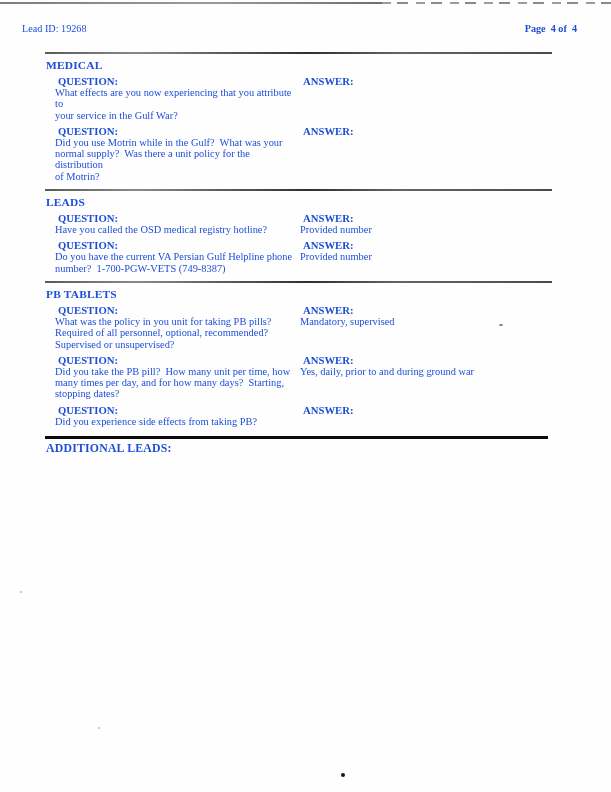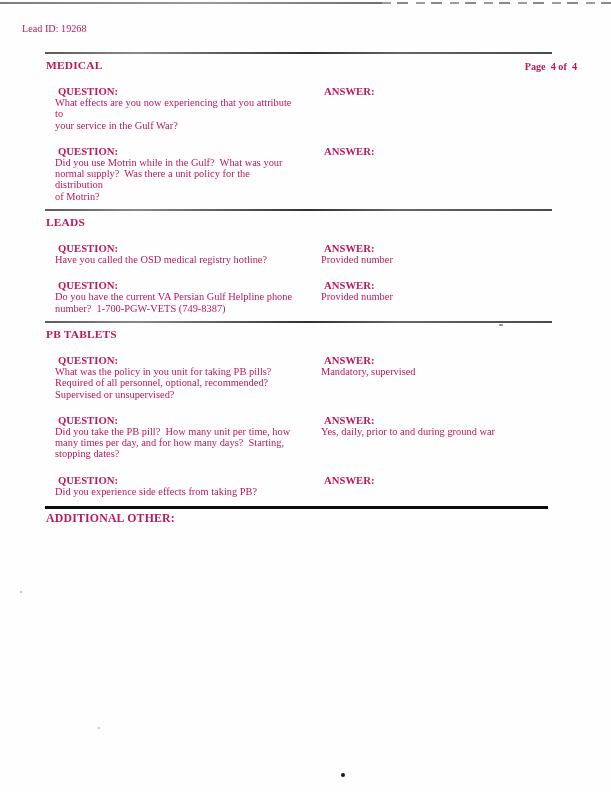--- a/index.html
+++ b/index.html
@@ -2,21 +2,21 @@
 <html><head>
 <meta charset="utf-8">
 <style>
   html, body { margin: 0; padding: 0; background: #e8e8e8; }
   .page {
     position: relative;
     width: 611px;
     height: 792px;
     background: #fefefe;
     font-family: "Liberation Serif", serif;
-    color: #be185d;
+    color: #1d4ed8;
     overflow: hidden;
     margin: 0 auto;
   }
 
   
   .scan-line-top {
     position: absolute; top: 2px; left: 0;
     width: 382px; height: 2px;
     background: linear-gradient(to right, #7d7d7d, #9a9a9a 55%, #6f6f6f);
   }
@@ -26,42 +26,42 @@
     background: repeating-linear-gradient(to right,
       #9c9c9c 0 9px, transparent 9px 15px, #8a8a8a 15px 26px, transparent 26px 34px);
   }
 
   .hdr-left {
     position: absolute; left: 22px; top: 23px;
     font-size: 10.2px; line-height: 12px; white-space: pre;
   }
   .hdr-right {
     position: absolute; right: 34px; top: 23px;
-    font-size: 10.2px; line-height: 12px; font-weight: bold; white-space: pre; margin-top: 38px;
+    font-size: 10.2px; line-height: 12px; font-weight: bold; white-space: pre;
   }
 
   .content { position: absolute; left: 45px; top: 52px; width: 508px; }
 
   .rule {
     height: 2px; width: 507px; margin-top: 7px;
     background: linear-gradient(to right,
       #5a5a5a, #8a8a8a 18%, #555 38%, #303030 52%, #666 70%, #4a4a4a 100%);
   }
   .rule.first { margin-top: 0; }
   .rule-thick { height: 3px; width: 503px; margin-top: 9px; background: #0c0c0c; }
 
   .section-title {
     font-weight: bold; font-size: 11.4px; line-height: 12px;
     margin: 5px 0 1px 1px; letter-spacing: 0.2px;
   }
   .section-title.leads { font-size: 11.8px; margin-top: 3px; }
 
   .qa-row {
     display: grid; grid-template-columns: 245px 1fr;
-    column-gap: 21px; padding-left: 10px; margin-top: 15px;
+    column-gap: 0; padding-left: 10px; margin-top: 5px;
   }
   .qa-label {
     font-weight: bold; font-size: 10.7px; line-height: 11px; padding-left: 3px;
   }
   .qa-text {
     font-size: 10.4px; line-height: 11.3px; white-space: pre-wrap; font-family: Liberation Serif, serif;
   }
 
   
   .speck { position: absolute; border-radius: 50%; }
@@ -170,21 +170,21 @@
         <div class="qa-label">QUESTION:</div>
         <div class="qa-text">Did you experience side effects from taking PB?</div>
       </div>
       <div>
         <div class="qa-label">ANSWER:</div>
         <div class="qa-text"></div>
       </div>
     </div>
 
     <div class="rule-thick"></div>
-    <div class="section-title leads">ADDITIONAL OTHER:</div>
+    <div class="section-title leads">ADDITIONAL LEADS:</div>
 
   </div>
 
   <div class="speck speck-a"></div>
   <div class="speck speck-b"></div>
   <div class="speck speck-dash"></div>
   <div class="speck speck-bottom"></div>
 
 </div>
 

